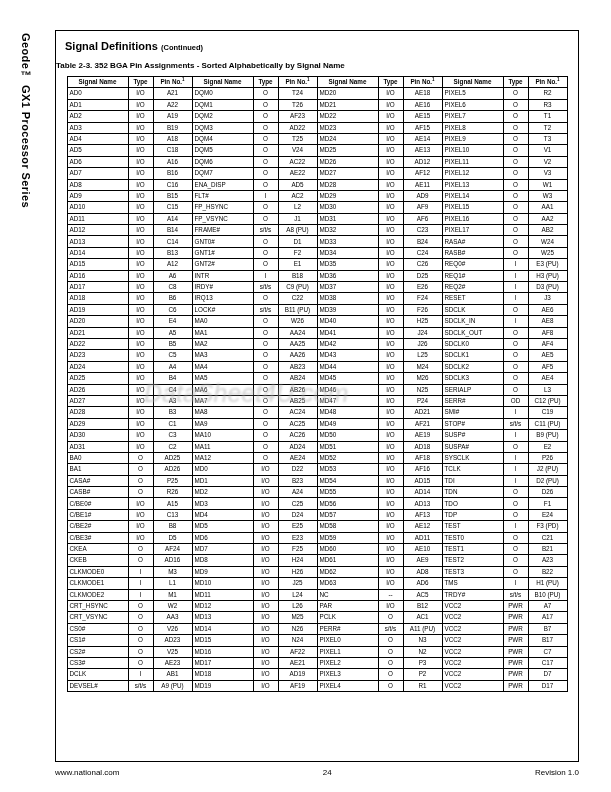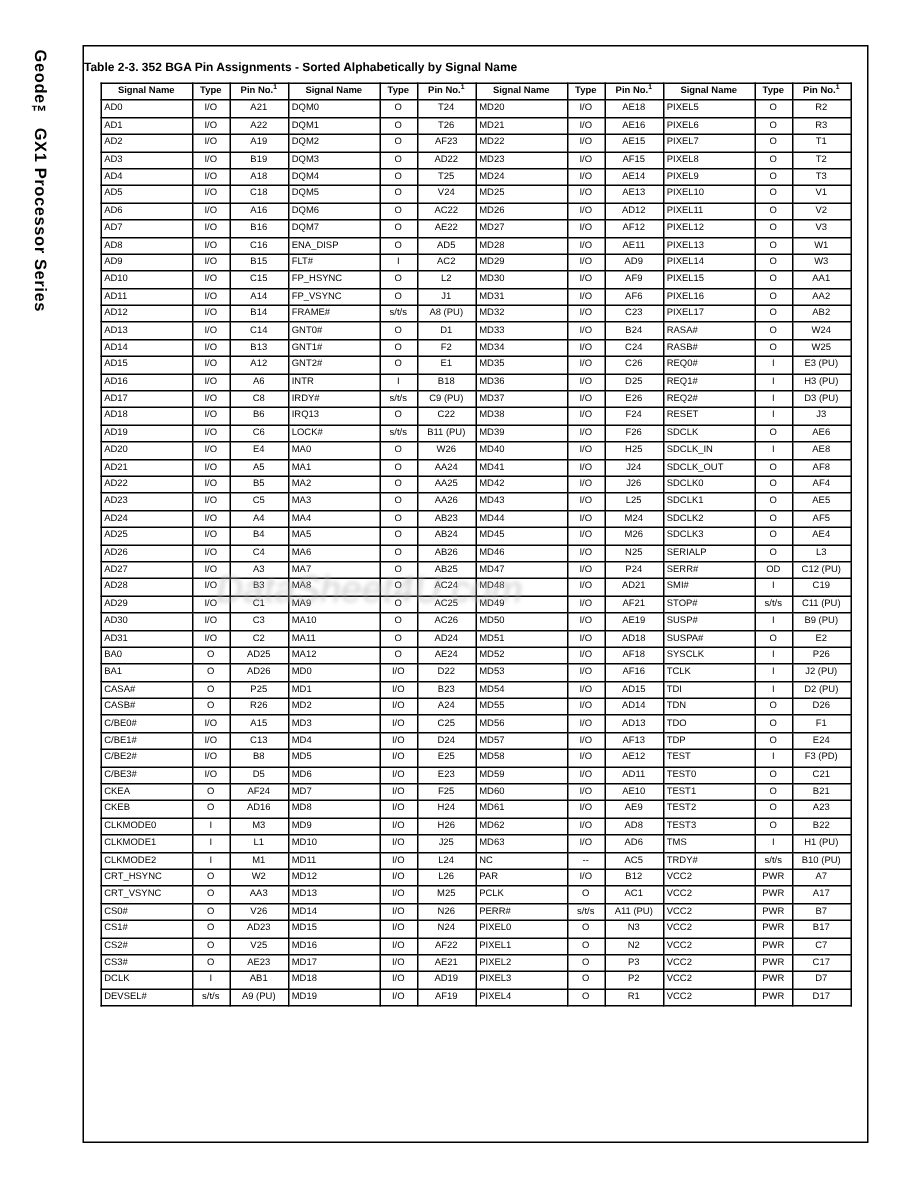--- a/index.html
+++ b/index.html
@@ -43,20 +43,24 @@
 </style>
 </head>
 <body>
 
 <div class="page">
 
   <div class="sidebar-text">Geode™ GX1 Processor Series</div>
 
   <div class="content-box">
 
+    <div class="section-title">
+      <span>Signal Definitions</span>
+      <span class="continued">(Continued)</span>
+    </div>
 
     <div class="table-title">Table 2-3.  352 BGA Pin Assignments - Sorted Alphabetically by Signal Name</div>
 
     <div class="watermark">DataSheet4U.com</div>
 
     <table id="pintable">
         <thead>
           <tr>
             <th class="c-name">Signal Name</th>
             <th class="c-type">Type</th>
@@ -812,14 +816,19 @@
             <td class="c-type">O</td>
             <td class="c-pin">R1</td>
             <td class="c-name">VCC2</td>
             <td class="c-type">PWR</td>
             <td class="c-pin">D17</td>
           </tr>
         </tbody>
       </table>
   </div>
 
+  <div class="footer">
+    <span>www.national.com</span>
+    <span>24</span>
+    <span>Revision 1.0</span>
+  </div>
 
 </div>
 
 </body></html>

